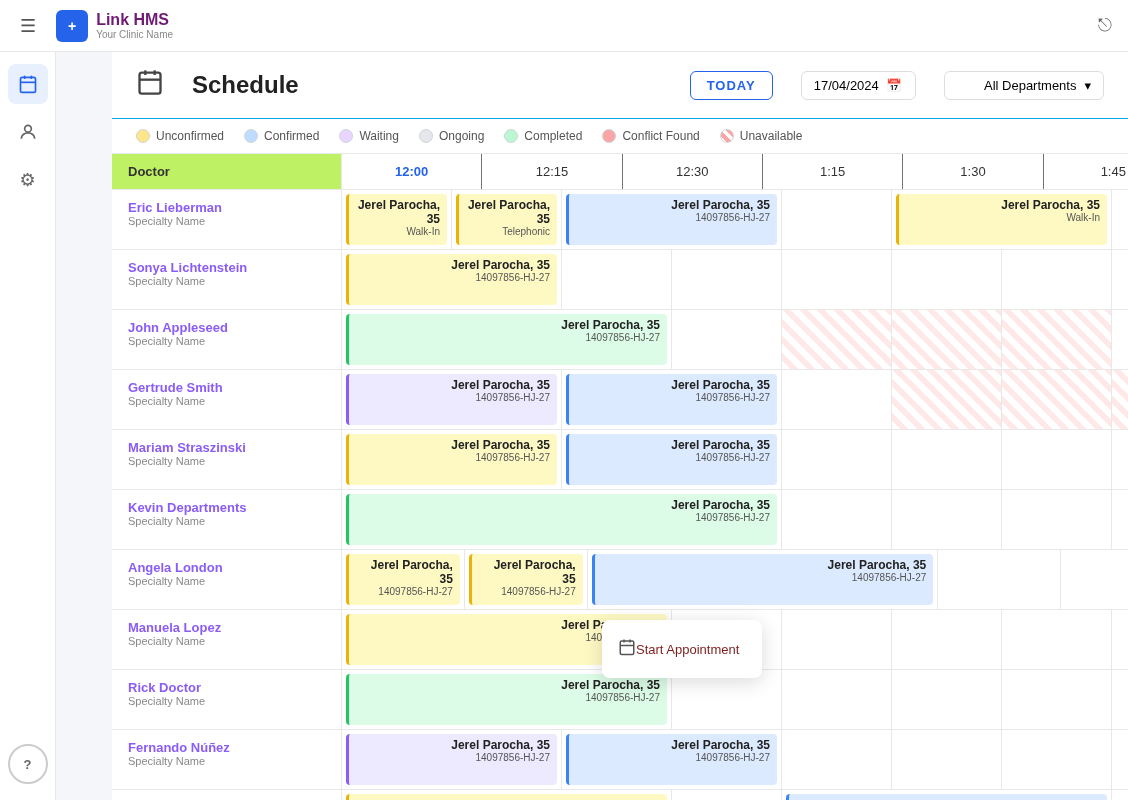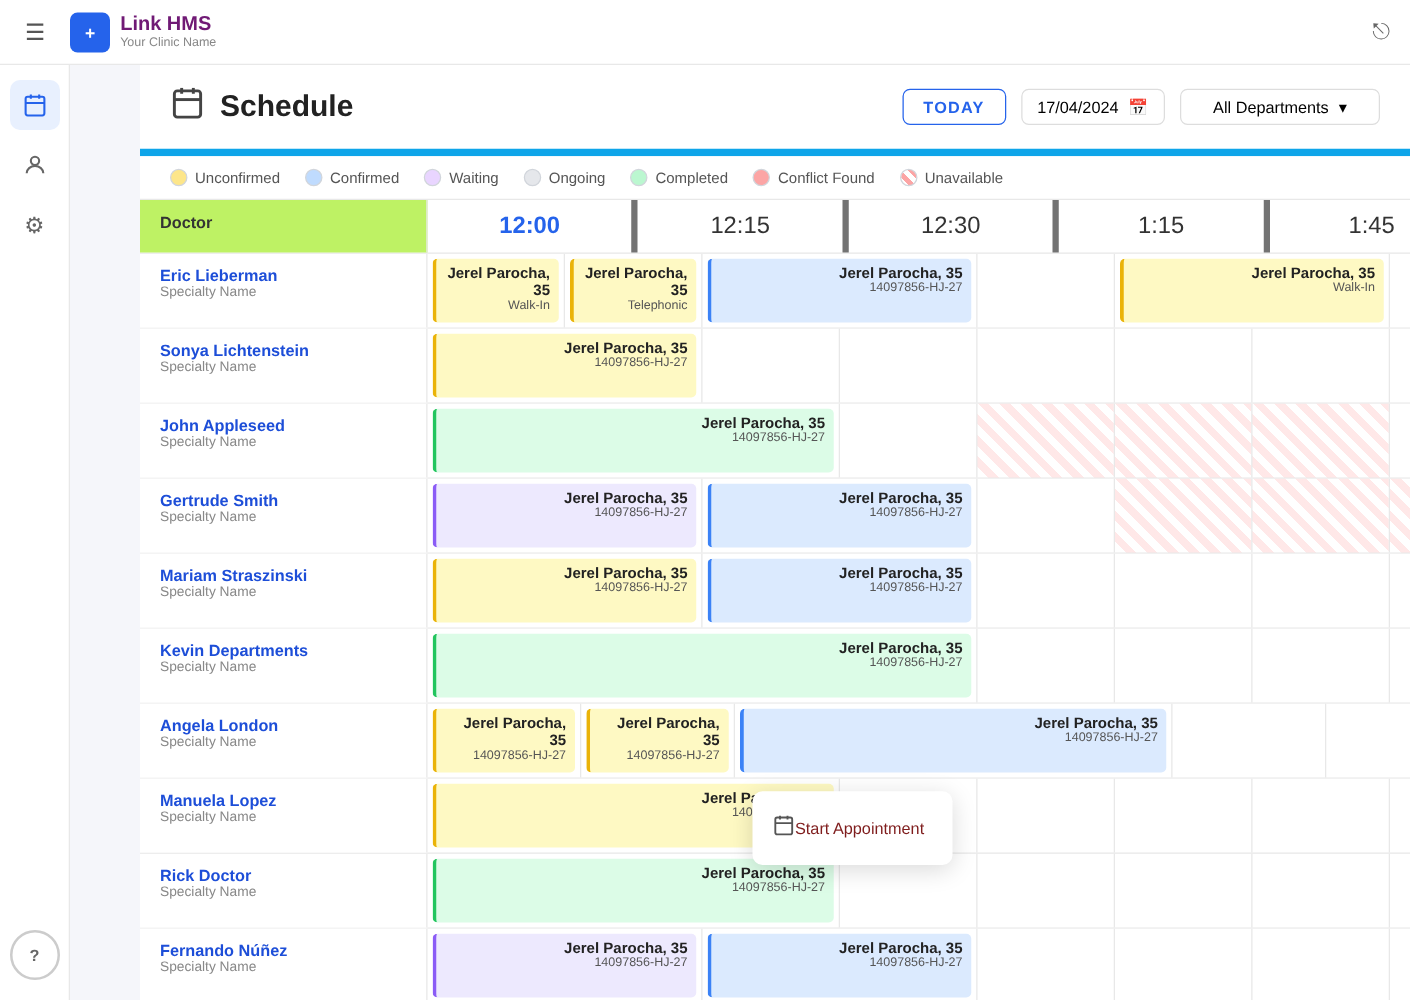--- a/index.html
+++ b/index.html
@@ -80,22 +80,22 @@
       flex-direction: column;
       overflow: hidden;
     }
 
     
     .page-header {
       background: #fff;
       padding: 16px 24px;
       display: flex;
       align-items: center;
-      gap: 12px;
-      border-bottom: 6px solid #0ea5e9;
+      gap: 28px;
+      border-bottom: 1px solid #0ea5e9;
     }
     .page-title-icon { font-size: 24px; color: #444; }
     .page-title { font-size: 24px; font-weight: 600; color: #222; }
     .page-header-spacer { flex: 1; }
     .today-btn {
       background: none;
       border: 1px solid #2563eb;
       color: #2563eb;
       padding: 6px 16px;
       border-radius: 6px;
@@ -119,21 +119,21 @@
       display: flex;
       align-items: center;
       border: 1px solid #ddd;
       border-radius: 6px;
       padding: 6px 12px;
       background: #fff;
       gap: 8px;
       font-size: 13px;
       cursor: pointer;
       min-width: 160px;
-      justify-content: center;
+      justify-content: flex-end;
     }
 
     
     .legend {
       background: #fff;
       padding: 10px 24px;
       display: flex;
       align-items: center;
       gap: 20px;
       border-bottom: 1px solid #e8e8e8;
@@ -179,25 +179,25 @@
       font-size: 13px;
       font-weight: 600;
       color: #333;
       background: #bef264;
       border-right: 1px solid #e8e8e8;
     }
     .time-slot-header {
       flex: 1;
       min-width: 110px;
       padding: 10px 8px;
-      font-size: 19px;
+      font-size: 13px;
       font-weight: 500;
       color: #333;
       text-align: center;
-      border-right: 5px solid #737373;
+      border-right: 1px solid #737373;
     }
     .time-slot-header.current {
       color: #2563eb;
       font-weight: 700;
     }
 
     
     .doctor-row {
       display: flex;
       border-bottom: 1px solid #e8e8e8;
@@ -207,21 +207,21 @@
     .doctor-info {
       width: 230px;
       min-width: 230px;
       padding: 10px 16px;
       border-right: 1px solid #e8e8e8;
       background: #fff;
     }
     .doctor-name {
       font-size: 13px;
       font-weight: 600;
-      color: #1d4ed8;
+      color: #8b5cf6;
     }
     .doctor-specialty {
       font-size: 11px;
       color: #888;
     }
     .time-slot-cell {
       flex: 1;
       min-width: 110px;
       border-right: 1px solid #e8e8e8;
       position: relative;
@@ -387,20 +387,21 @@
 
   <div class="schedule-container">
     <div class="schedule-table">
 
       <div class="time-header">
         <div class="doctor-col-header">Doctor</div>
         <div class="time-slot-header current">12:00</div>
         <div class="time-slot-header">12:15</div>
         <div class="time-slot-header">12:30</div>
         <div class="time-slot-header">1:15</div>
+        <div class="time-slot-header">1:30</div>
         <div class="time-slot-header">1:45</div>
       </div>
 
       <div class="doctor-row">
         <div class="doctor-info">
           <div class="doctor-name">Eric Lieberman</div>
           <div class="doctor-specialty">Specialty Name</div>
         </div>
         <div style="display:flex;flex:1;">
           <div class="time-slot-cell">

